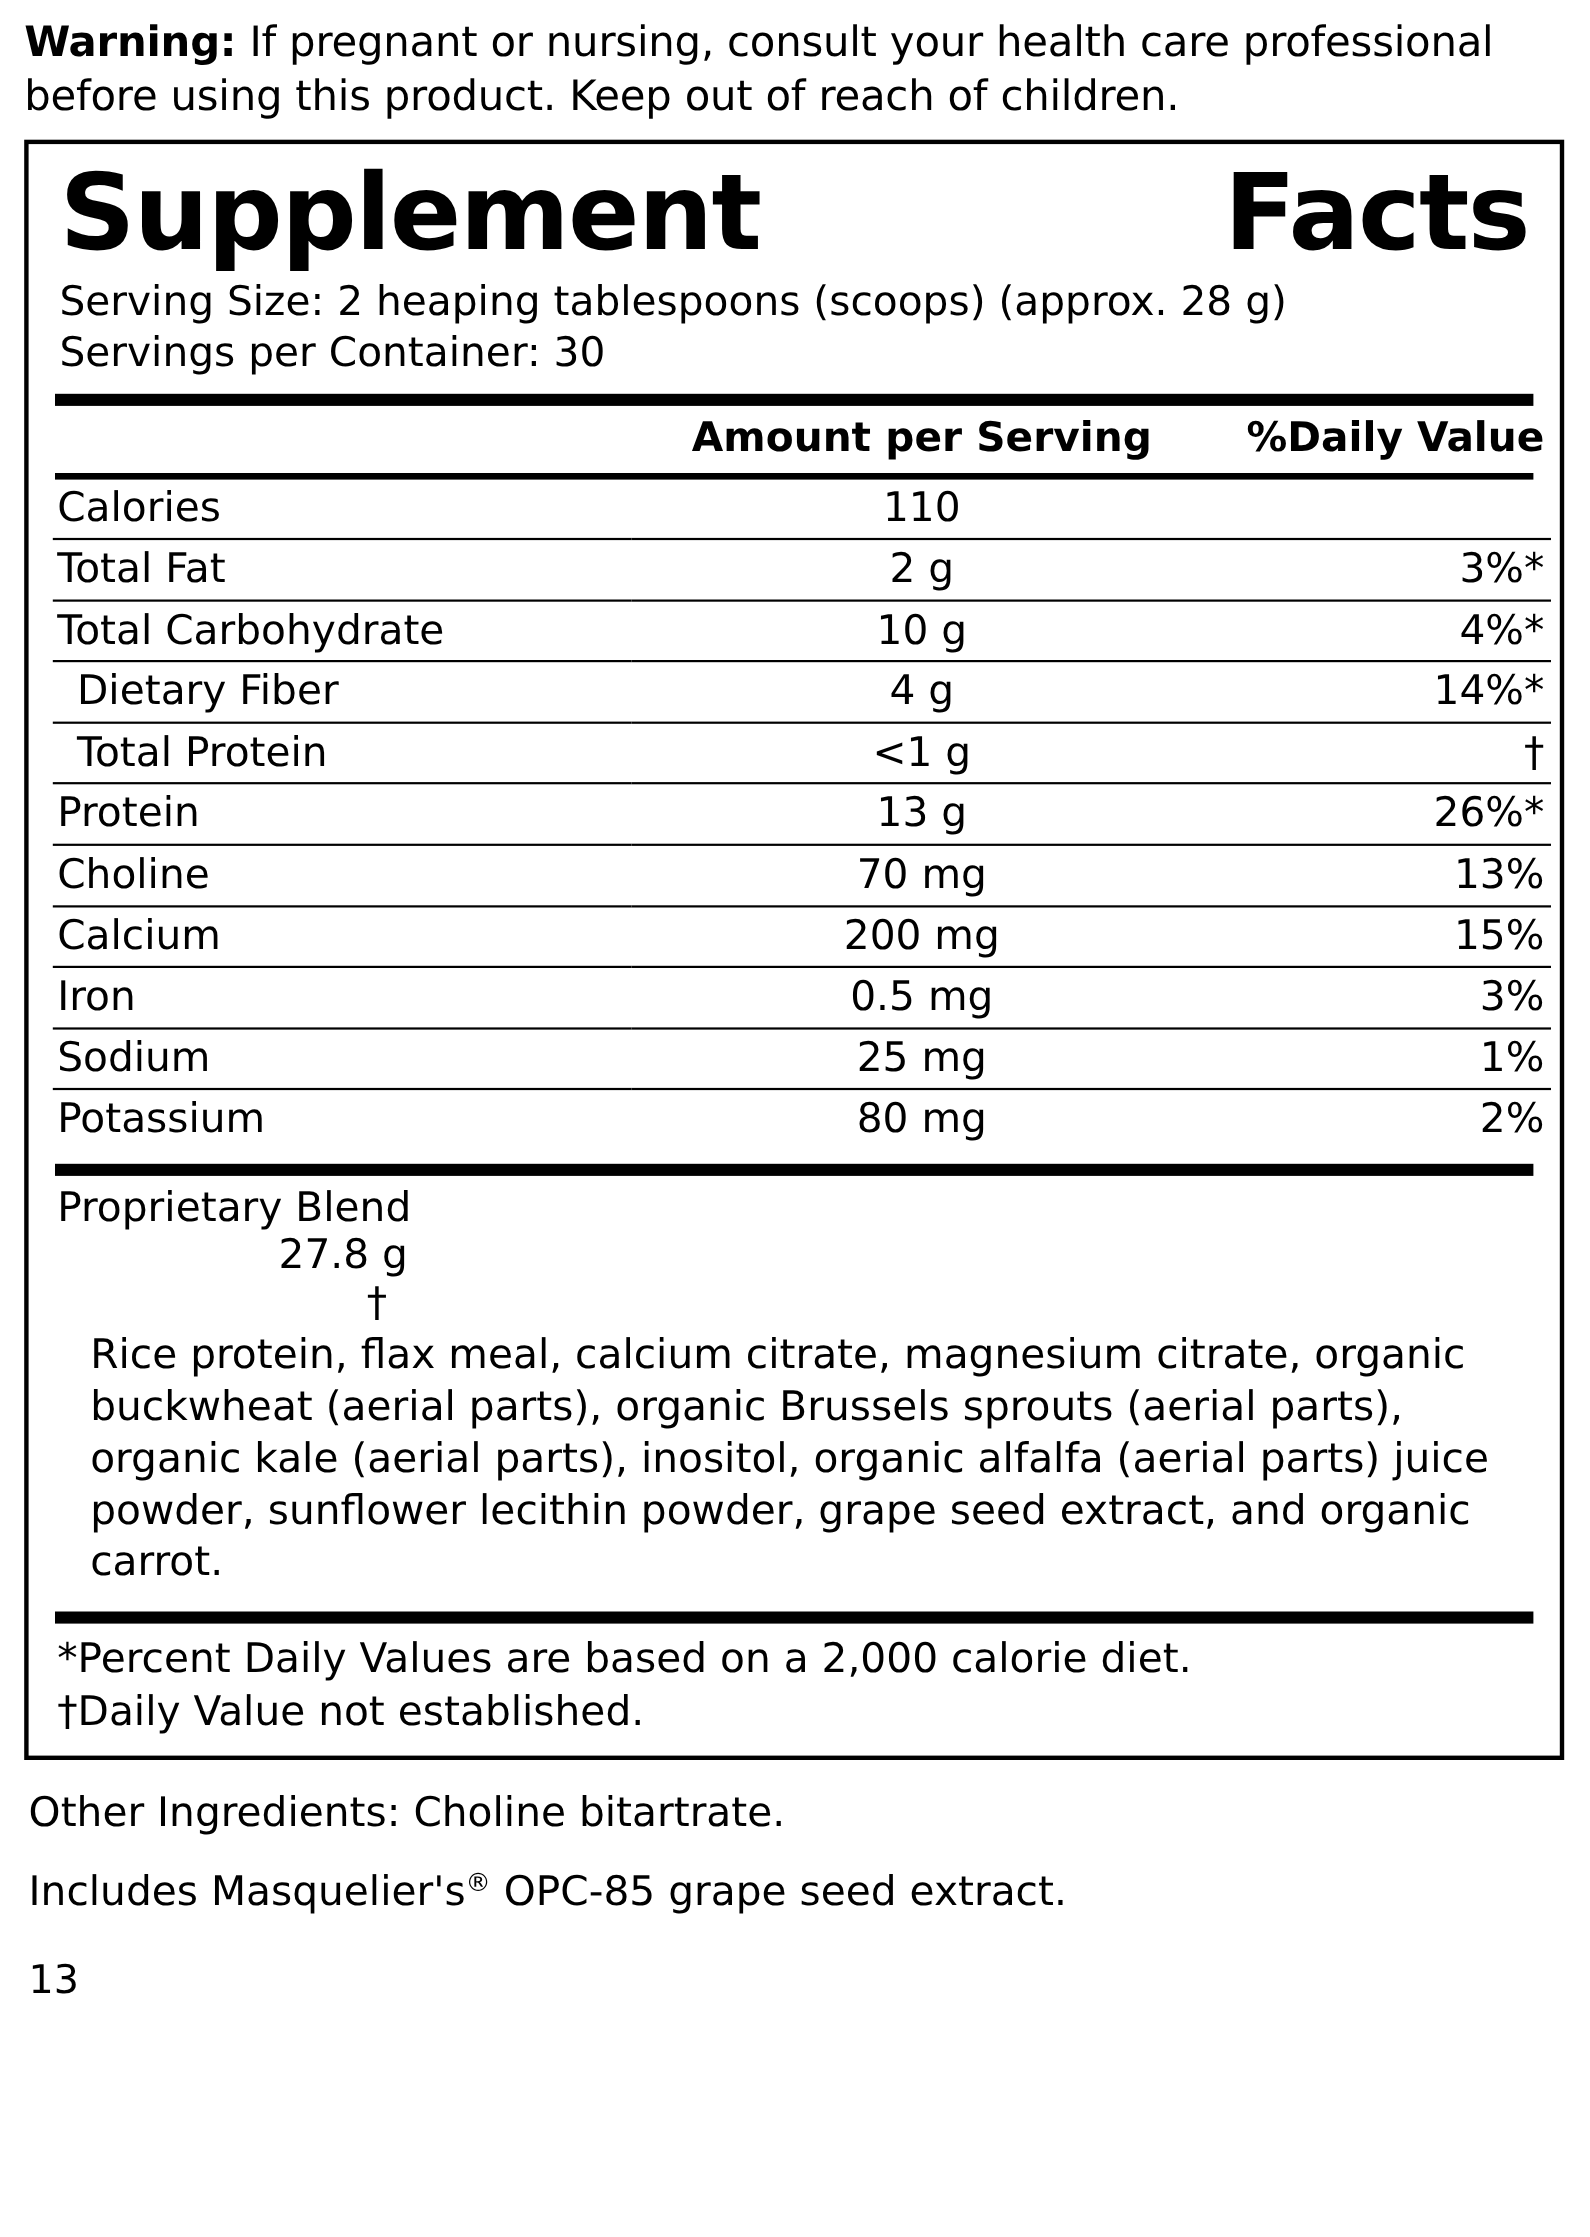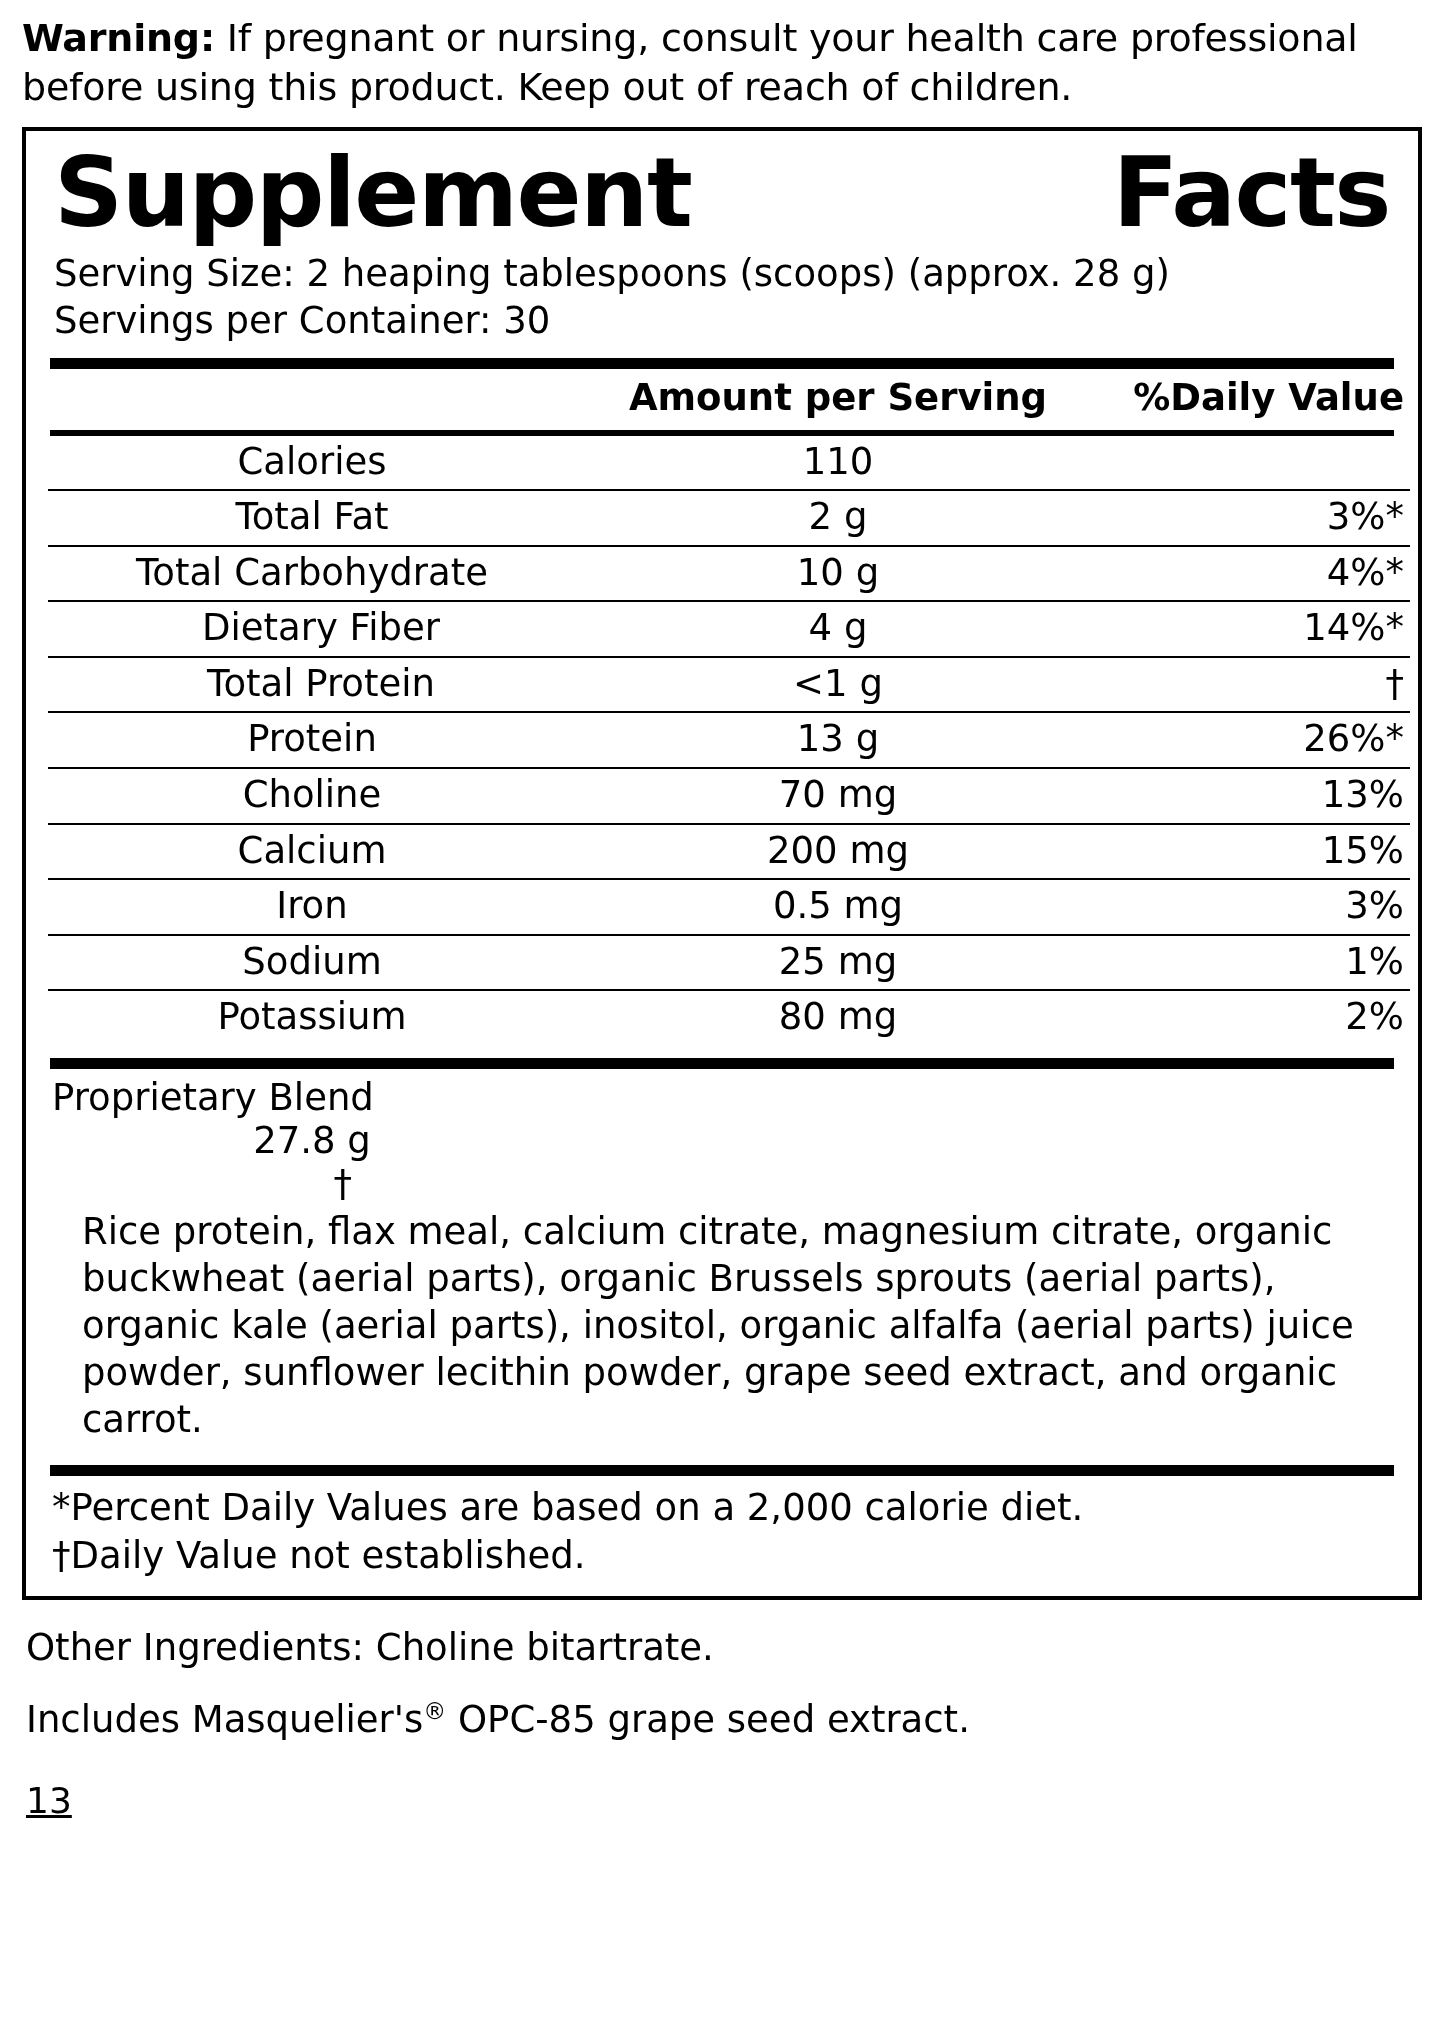--- a/index.html
+++ b/index.html
@@ -74,21 +74,21 @@
     table-layout: fixed;
   }
   table.nutri td {
     padding: 5px 2px 6px 4px;
     vertical-align: baseline;
     line-height: 1.15;
   }
   table.nutri tr.divider td {
     border-top: 2px solid #000;
   }
-  .col-name  { width: 520px; text-align: center; }
+  .col-name  { width: 520px; text-align: left; }
   .col-amt   { width: 520px; text-align: center; }
   .col-dv    { width: 300px; text-align: right; padding-right: 6px !important; }
 
   .hdr td {
     font-weight: 700;
     padding-bottom: 10px !important;
     padding-top: 8px !important;
   }
   .hdr .col-amt { text-align: center; }
   .hdr .col-dv  { text-align: right; }
@@ -119,21 +119,21 @@
     padding: 8px 4px 2px 4px;
   }
 
   
   .below {
     font-size: 37px;
     line-height: 1.3;
     padding: 0 4px;
   }
   .below p { margin: 24px 0 0 0; }
-  .below .pagenum { margin-top: 34px; font-size: 36px; text-decoration: underline; }
+  .below .pagenum { margin-top: 34px; font-size: 36px; }
   sup.reg { font-size: 0.62em; vertical-align: super; }
 </style>
 </head>
 <body>
 
 <div class="page">
 
   <p class="warning">
     <b>Warning:</b><span> If pregnant or nursing, consult your health care professional before using this product. Keep out of reach of children.</span>
   </p>

